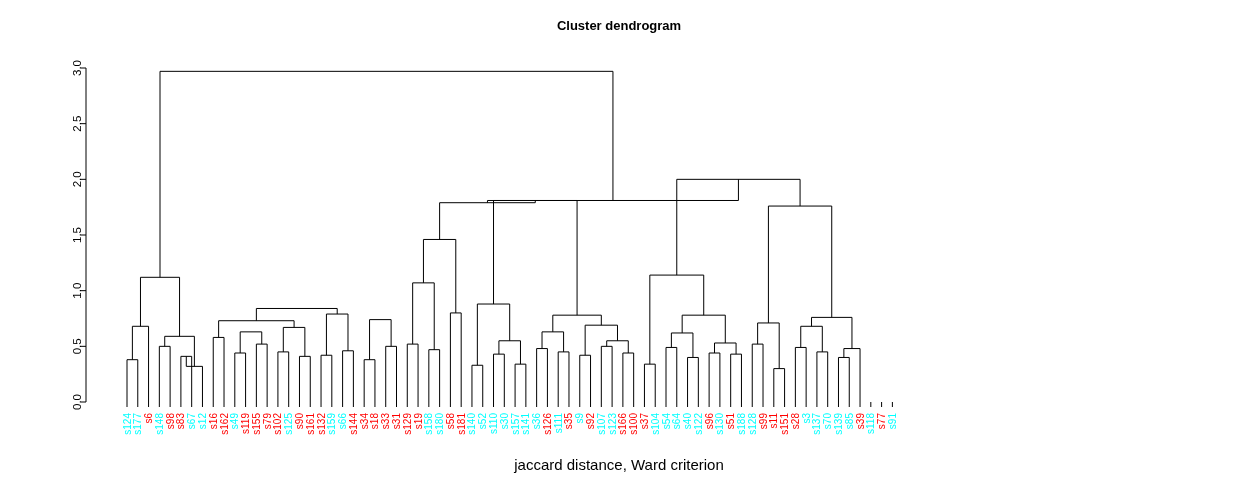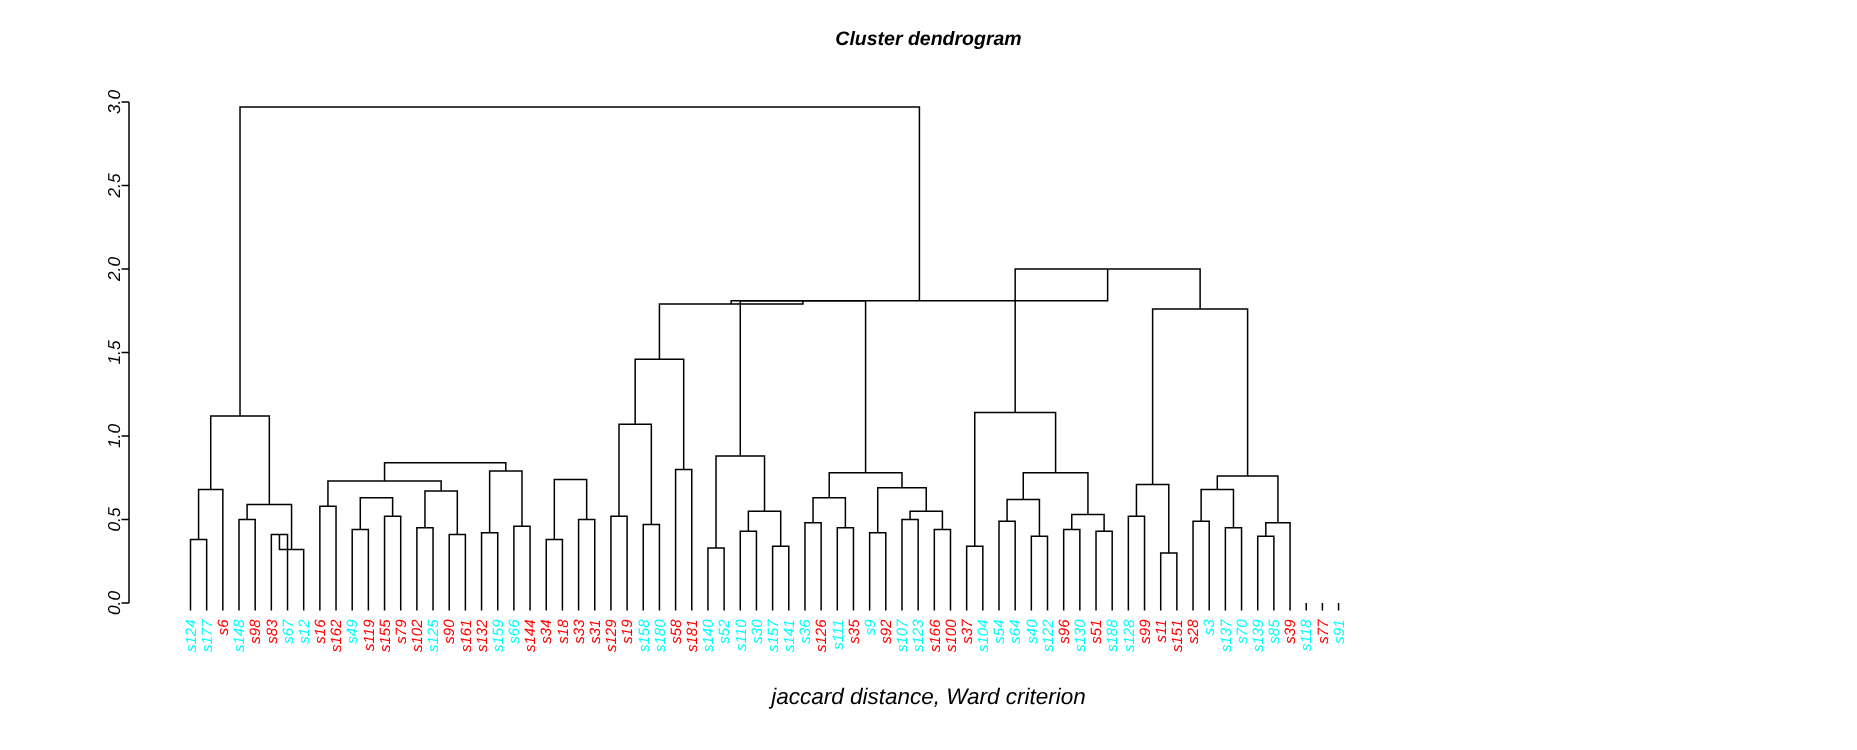--- a/index.html
+++ b/index.html
@@ -1,17 +1,17 @@
 <!DOCTYPE html>
 <html><head>
 <meta charset="utf-8">
 <style>
   html,body{margin:0;padding:0;background:#ffffff;}
   body{width:1238px;height:500px;font-family:"Liberation Sans",sans-serif;overflow:hidden;}
-  #plot{position:relative;width:1238px;height:500px;background:#ffffff;font-style:italic;}
+  #plot{position:relative;width:1238px;height:500px;background:#ffffff;}
   .title{
     position:absolute;top:18px;left:0;width:1238px;text-align:center;
     font-size:13px;font-weight:bold;color:#000;letter-spacing:0px;
   }
   .xlab{
     position:absolute;top:456px;left:0;width:1238px;text-align:center;
     font-size:15px;color:#000;
   }
   svg{position:absolute;top:0;left:0;}
   .ytick{font-size:11.5px;fill:#000;}

